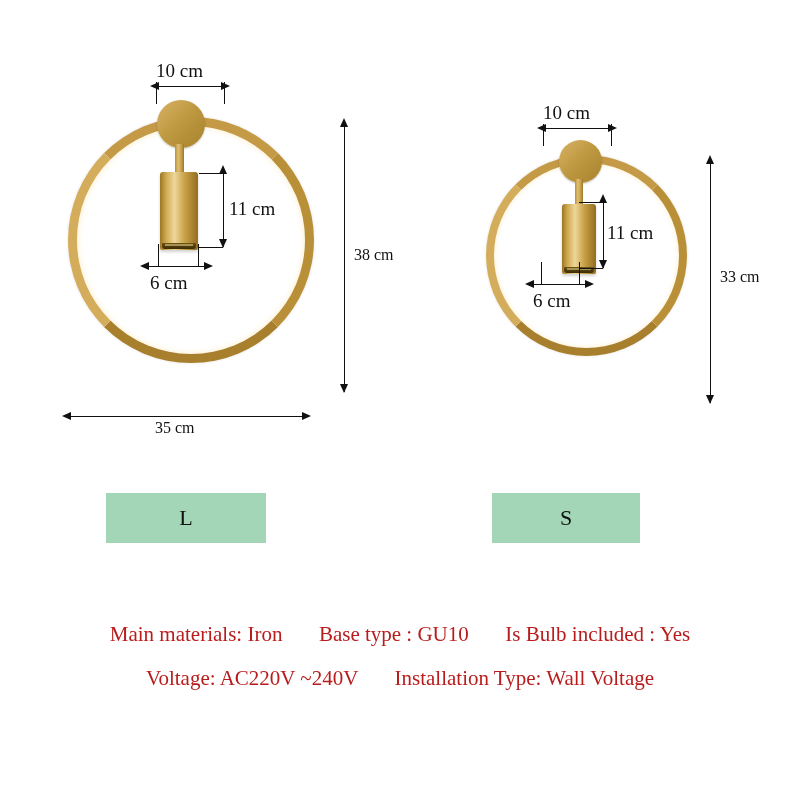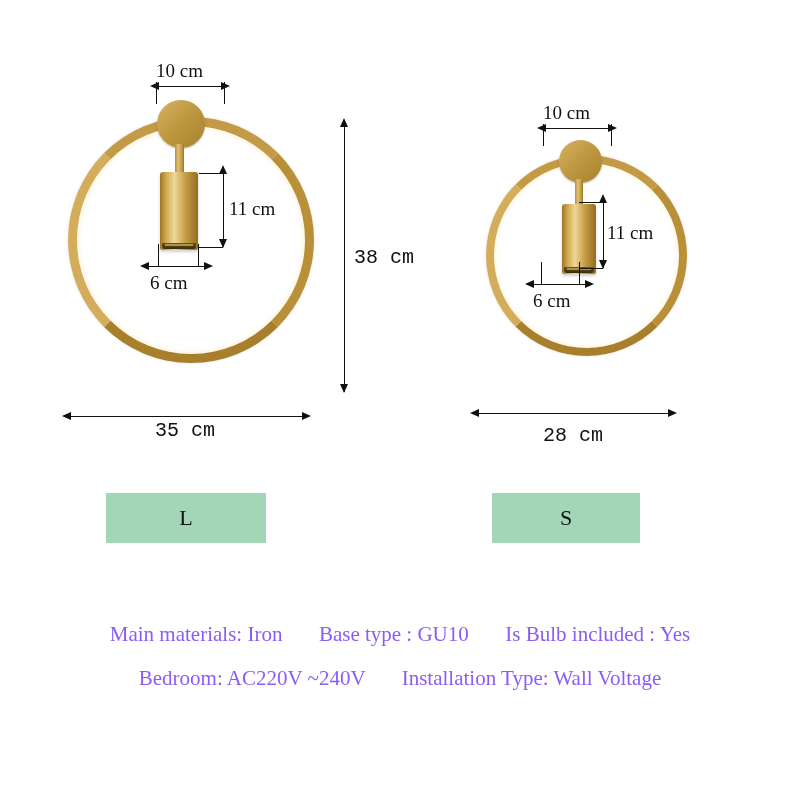--- a/index.html
+++ b/index.html
@@ -126,22 +126,21 @@
     border-left: 1px solid #111;
   }
   .dim-label {
     position: absolute;
     font-family: "Liberation Serif", serif;
     font-size: 19px;
     color: #111;
     white-space: nowrap;
   }
   .dim-label.big {
-    font-size: 20px;
-    font-family: Liberation Mono, monospace;
+    font-size: 16px;
   }
 
   
   .chip {
     position: absolute;
     background: #a3d6b6;
     display: flex;
     align-items: center;
     justify-content: center;
     font-family: "Liberation Serif", serif;
@@ -154,21 +153,21 @@
     position: absolute;
     left: 0;
     right: 0;
     top: 612px;
     text-align: center;
   }
   .spec-row {
     font-family: "Liberation Serif", serif;
     font-size: 21px;
     line-height: 44px;
-    color: #8b5cf6;
+    color: #b91c1c;
     white-space: nowrap;
   }
   .spec-gap {
     display: inline-block;
     width: 26px;
   }
 </style>
 </head>
 <body>
 
@@ -262,41 +261,41 @@
 
     <div class="dim" style="left:125px; top:268px; width:94px; height:34px;">
       <div class="dim-line-h" style="left:8px; top:16px; width:54px;"></div>
       <div class="arrow left" style="left:0px; top:12px;"></div>
       <div class="arrow right" style="left:60px; top:12px;"></div>
       <div class="tick-v" style="left:16px; top:-6px; height:22px;"></div>
       <div class="tick-v" style="left:54px; top:-6px; height:22px;"></div>
       <div class="dim-label" style="left:8px; top:22px;">6 cm</div>
     </div>
 
-
-    <div class="dim" style="left:70px; top:400px; width:220px; height:50px;">
-      <div class="dim-line-h" style="left:8px; top:13px; width:192px;"></div>
-      <div class="arrow left" style="left:0px; top:9px;"></div>
-      <div class="arrow right" style="left:198px; top:9px;"></div>
-      <div class="dim-label big" style="left:73px; top:24px;">28 cm</div>
-    </div>
+    <div class="dim" style="left:296px; top:155px; width:90px; height:260px;">
+      <div class="dim-line-v" style="left:14px; top:8px; height:240px;"></div>
+      <div class="arrow up" style="left:10px; top:0px;"></div>
+      <div class="arrow down" style="left:10px; top:240px;"></div>
+      <div class="dim-label big" style="left:24px; top:113px;">33 cm</div>
+    </div>
+
 
     <div class="chip" style="left:92px; top:493px; width:148px; height:50px;">
       <span>S</span>
     </div>
   </div>
 
   <div class="specs">
     <div class="spec-row">
       <span>Main materials: Iron</span>
       <span class="spec-gap"></span>
       <span>Base type : GU10</span>
       <span class="spec-gap"></span>
       <span>Is Bulb included : Yes</span>
     </div>
     <div class="spec-row">
-      <span>Bedroom:  AC220V ~240V</span>
+      <span>Voltage:  AC220V ~240V</span>
       <span class="spec-gap"></span>
       <span>Installation Type: Wall Voltage</span>
     </div>
   </div>
 
 </div>
 
 </body></html>

